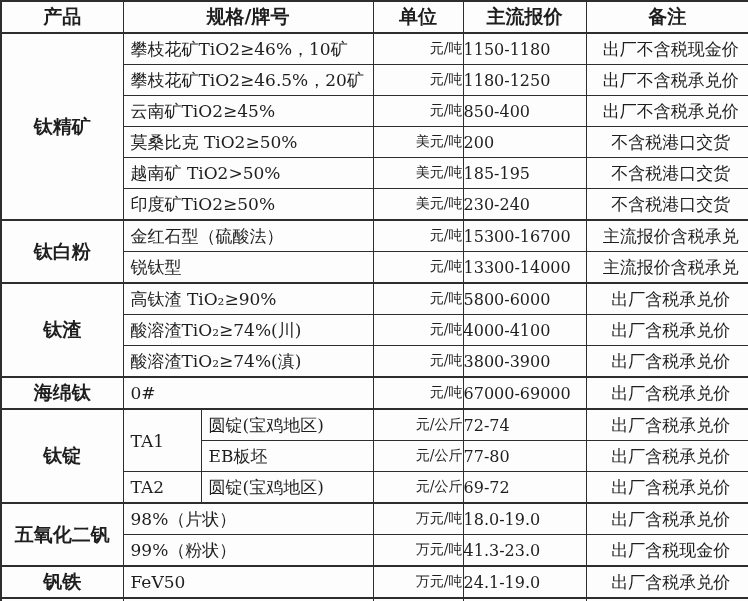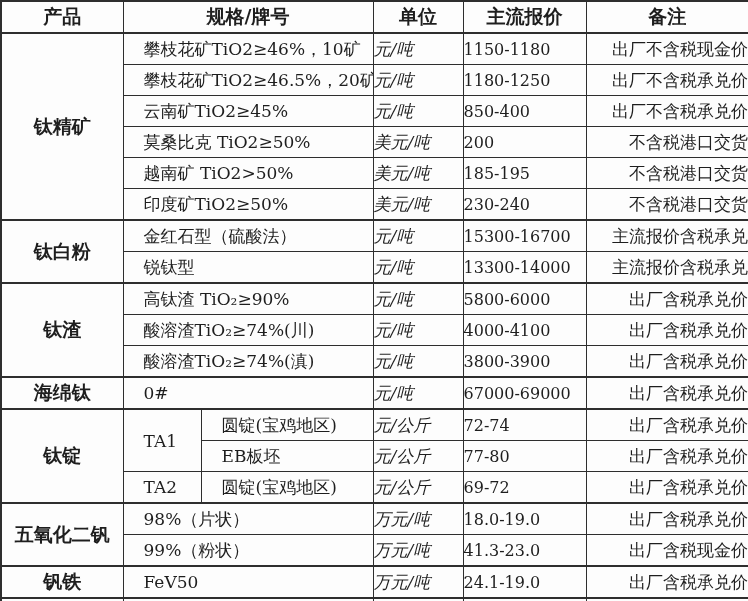--- a/index.html
+++ b/index.html
@@ -19,25 +19,25 @@
     background:#fdfdfd;
   }
   thead th{
     font-size:19px;font-weight:bold;text-align:center;
   }
   tr.gs td{border-top-width:2px;}
   .c-prod{
     font-size:19px;font-weight:bold;text-align:center;vertical-align:middle;margin-top:44px;
   }
   .c-spec,.c-grade,.c-shape{
-    font-size:17px;text-align:left;padding-left:20px;vertical-align:middle;
+    font-size:17px;text-align:left;padding-left:7px;vertical-align:middle;
   }
-  .c-unit{font-size:17px;text-align:left;vertical-align:middle;font-style:italic;}
+  .c-unit{font-size:14px;text-align:right;vertical-align:middle;}
   .c-price{font-size:16px;text-align:left;vertical-align:middle;}
-  .c-note{font-size:17px;text-align:right;padding-left:7px;vertical-align:middle;}
+  .c-note{font-size:17px;text-align:center;padding-left:7px;vertical-align:middle;}
 </style>
 </head>
 <body>
 
 <div class="table-wrap">
 <table>
   <colgroup>
     <col style="width:122px">
         <col style="width:78px">
         <col style="width:172px">

